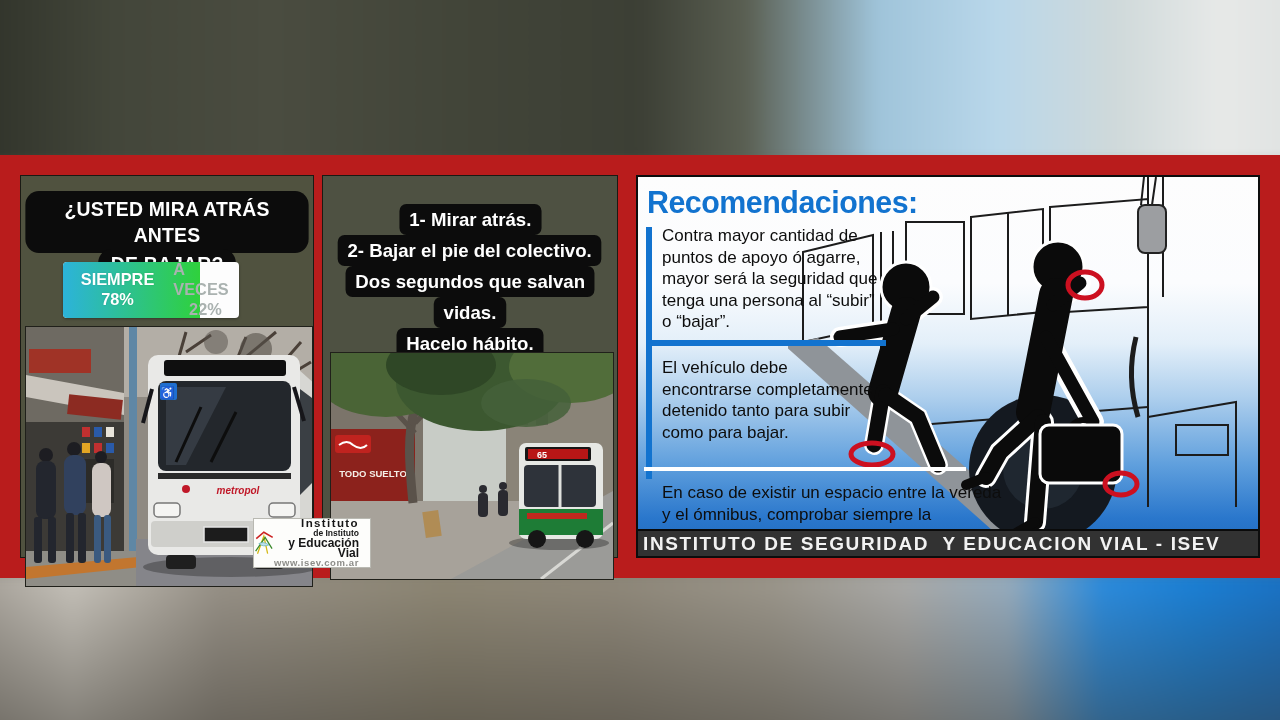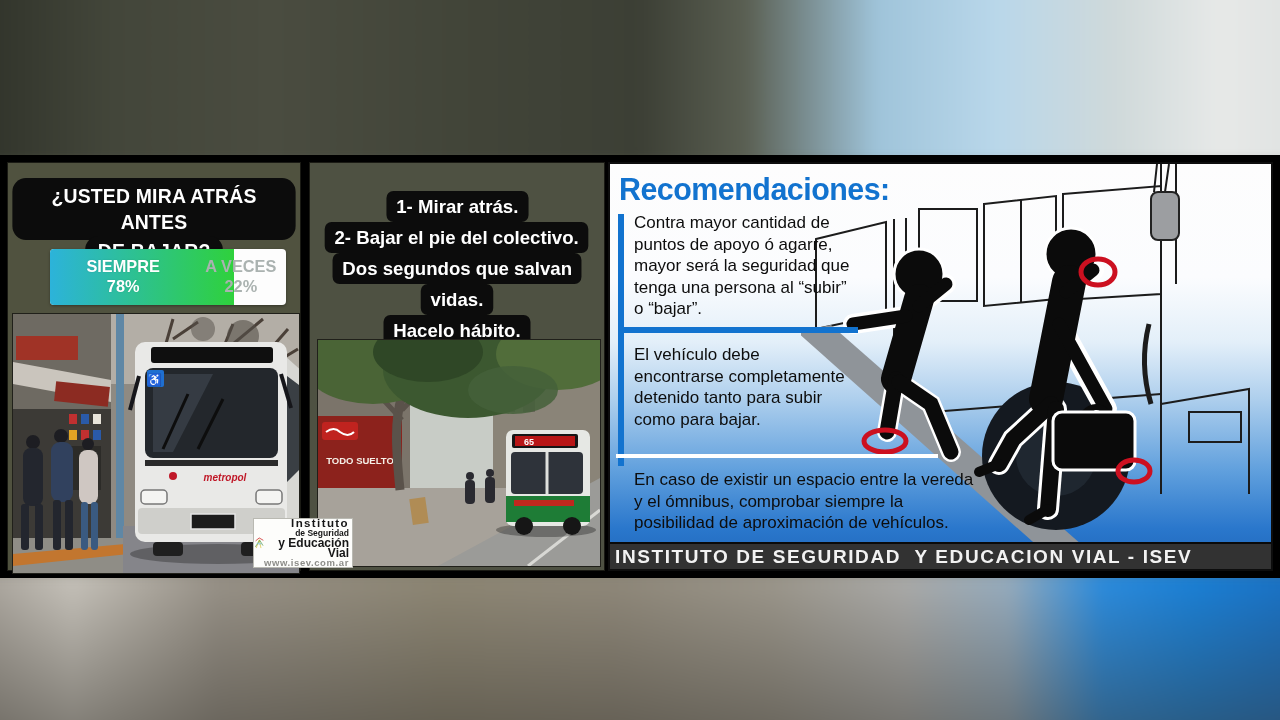--- a/index.html
+++ b/index.html
@@ -13,34 +13,34 @@
     filter:blur(7px);}
   .bg-bottom{position:absolute;left:-20px;top:570px;width:1320px;height:170px;
     background:linear-gradient(90deg,#a49f97 0%,#c2beb6 7%,#958f85 18%,#8b8472 35%,
       #8d8678 48%,#999489 60%,#a8a8a6 70%,#93a9bb 78%,#2c8ada 85%,#1b7ed2 92%,#1a6fc0 100%);
     filter:blur(7px);}
   .bg-bottom::after{content:"";position:absolute;inset:0;
     background:linear-gradient(180deg,rgba(0,0,0,0) 10%,rgba(55,52,45,.5) 100%);}
 
   
   .strip{position:absolute;left:0;top:155px;width:1280px;height:423px;
-    background:#000000;display:flex;padding:7px;box-sizing:border-box;}
+    background:#b91c1c;display:flex;padding:20px;box-sizing:border-box;}
   .panel{position:relative;box-sizing:border-box;}
   .panel-left{width:294px;background:#50523f;margin-right:8px;border:1px solid #1a1a14;}
-  .panel-mid{width:296px;background:#4e5142;margin-right:3px;border:1px solid #1a1a14;}
+  .panel-mid{width:296px;background:#4e5142;margin-right:18px;border:1px solid #1a1a14;}
   .panel-right{flex:1;border:2px solid #0d0d0d;
     background:linear-gradient(180deg,#fdfdfd 0%,#fbfcfe 28%,#e3eff9 44%,#aecfed 58%,
       #5f9fdd 76%,#2a77cc 90%,#1e66b8 100%);overflow:hidden;}
 
   
   .q-wrap{position:absolute;left:0;top:15px;width:100%;text-align:center;line-height:26px;}
   .q-pill{display:inline-block;background:#0c0c0c;color:#fff;font-weight:bold;
     font-size:20px;letter-spacing:.2px;padding:5px 13px;border-radius:14px;transform:scaleX(.97);}
   .q-pill.l2{margin-top:-4px;padding-top:2px;}
-  .poll{position:absolute;left:42px;top:86px;width:236px;height:56px;border-radius:4px;
+  .poll{position:absolute;left:42px;top:86px;width:176px;height:56px;border-radius:4px;
     overflow:hidden;background:#fdfdfd;box-shadow:0 1px 3px rgba(0,0,0,.35);}
   .poll-fill{position:absolute;left:0;top:0;height:100%;width:78%;
     background:linear-gradient(90deg,#2cb3da 0%,#2fd13c 100%);}
   .poll-labels{position:absolute;inset:0;display:flex;}
   .poll-opt{display:flex;flex-direction:column;align-items:center;justify-content:center;
     font-weight:bold;font-size:17px;line-height:20px;transform:scaleX(.96);}
   .poll-opt.win{width:62%;color:#ffffff;text-shadow:0 0 2px rgba(0,0,0,.15);}
   .poll-opt.lose{width:38%;color:#aab2b0;}
   .photo1{position:absolute;left:4px;top:150px;width:286px;height:259px;
     border:1px solid #20201a;background:#8f8a82;}
@@ -62,23 +62,23 @@
   .block.b1{left:24px;top:48px;width:218px;}
   .block.b2{left:24px;top:180px;width:218px;}
   .block.b3{left:24px;top:305px;width:352px;}
   .reco-footer{position:absolute;left:0;bottom:0;width:100%;height:27px;background:#323232;
     border-top:2px solid #0a0a0a;color:#f2f2f2;font-weight:bold;font-size:19px;
     letter-spacing:1.6px;white-space:pre;display:flex;align-items:center;padding-left:5px;
     box-sizing:border-box;transform:scaleX(1);margin-top:19px;}
   .illu{position:absolute;right:0;top:0;width:470px;height:395px;}
 
   
-  .isev{position:absolute;left:253px;top:518px;width:100px;height:50px;background:#fdfdfb;
+  .isev{position:absolute;left:253px;top:518px;width:118px;height:50px;background:#fdfdfb;
     border:1px solid #b9b9b2;z-index:6;display:flex;align-items:center;box-sizing:border-box;
-    padding:2px 3px 2px 1px;}
+    padding:2px 11px 2px 1px;}
   .isev-text{flex:1;text-align:right;color:#161616;line-height:10px;}
   .isev-l1{font-size:11.5px;font-weight:bold;letter-spacing:1.4px;}
   .isev-l2{font-size:8.5px;font-weight:bold;}
   .isev-l3{font-size:12px;font-weight:bold;}
   .isev-url{font-size:9.5px;font-weight:bold;color:#8d8d89;letter-spacing:.6px;}
 </style>
 </head>
 <body>
 
 <div class="stage">
@@ -328,18 +328,18 @@
 
   <div class="isev">
     <svg width="30" height="42" viewBox="0 0 30 42">
       <polyline points="2,14 14,4 28,12" fill="none" stroke="#c22" stroke-width="2.5"></polyline>
       <path d="M4,38 L14,10 L20,38" fill="none" stroke="#d4b814" stroke-width="2"></path>
       <path d="M1,34 L16,12 L27,30" fill="none" stroke="#3a8a2c" stroke-width="2"></path>
       <path d="M6,22 q8,-4 16,2 q-9,4 -16,-2" fill="#bfe0ee" stroke="#5aa" stroke-width="1"></path>
     </svg>
     <div class="isev-text">
       <div class="isev-l1">Instituto</div>
-      <div class="isev-l2">de Seguridad</div>
+      <div class="isev-l2">de Instituto</div>
       <div class="isev-l3">y Educación Vial</div>
       <div class="isev-url">www.isev.com.ar</div>
     </div>
   </div>
 </div>
 
 </body></html>

